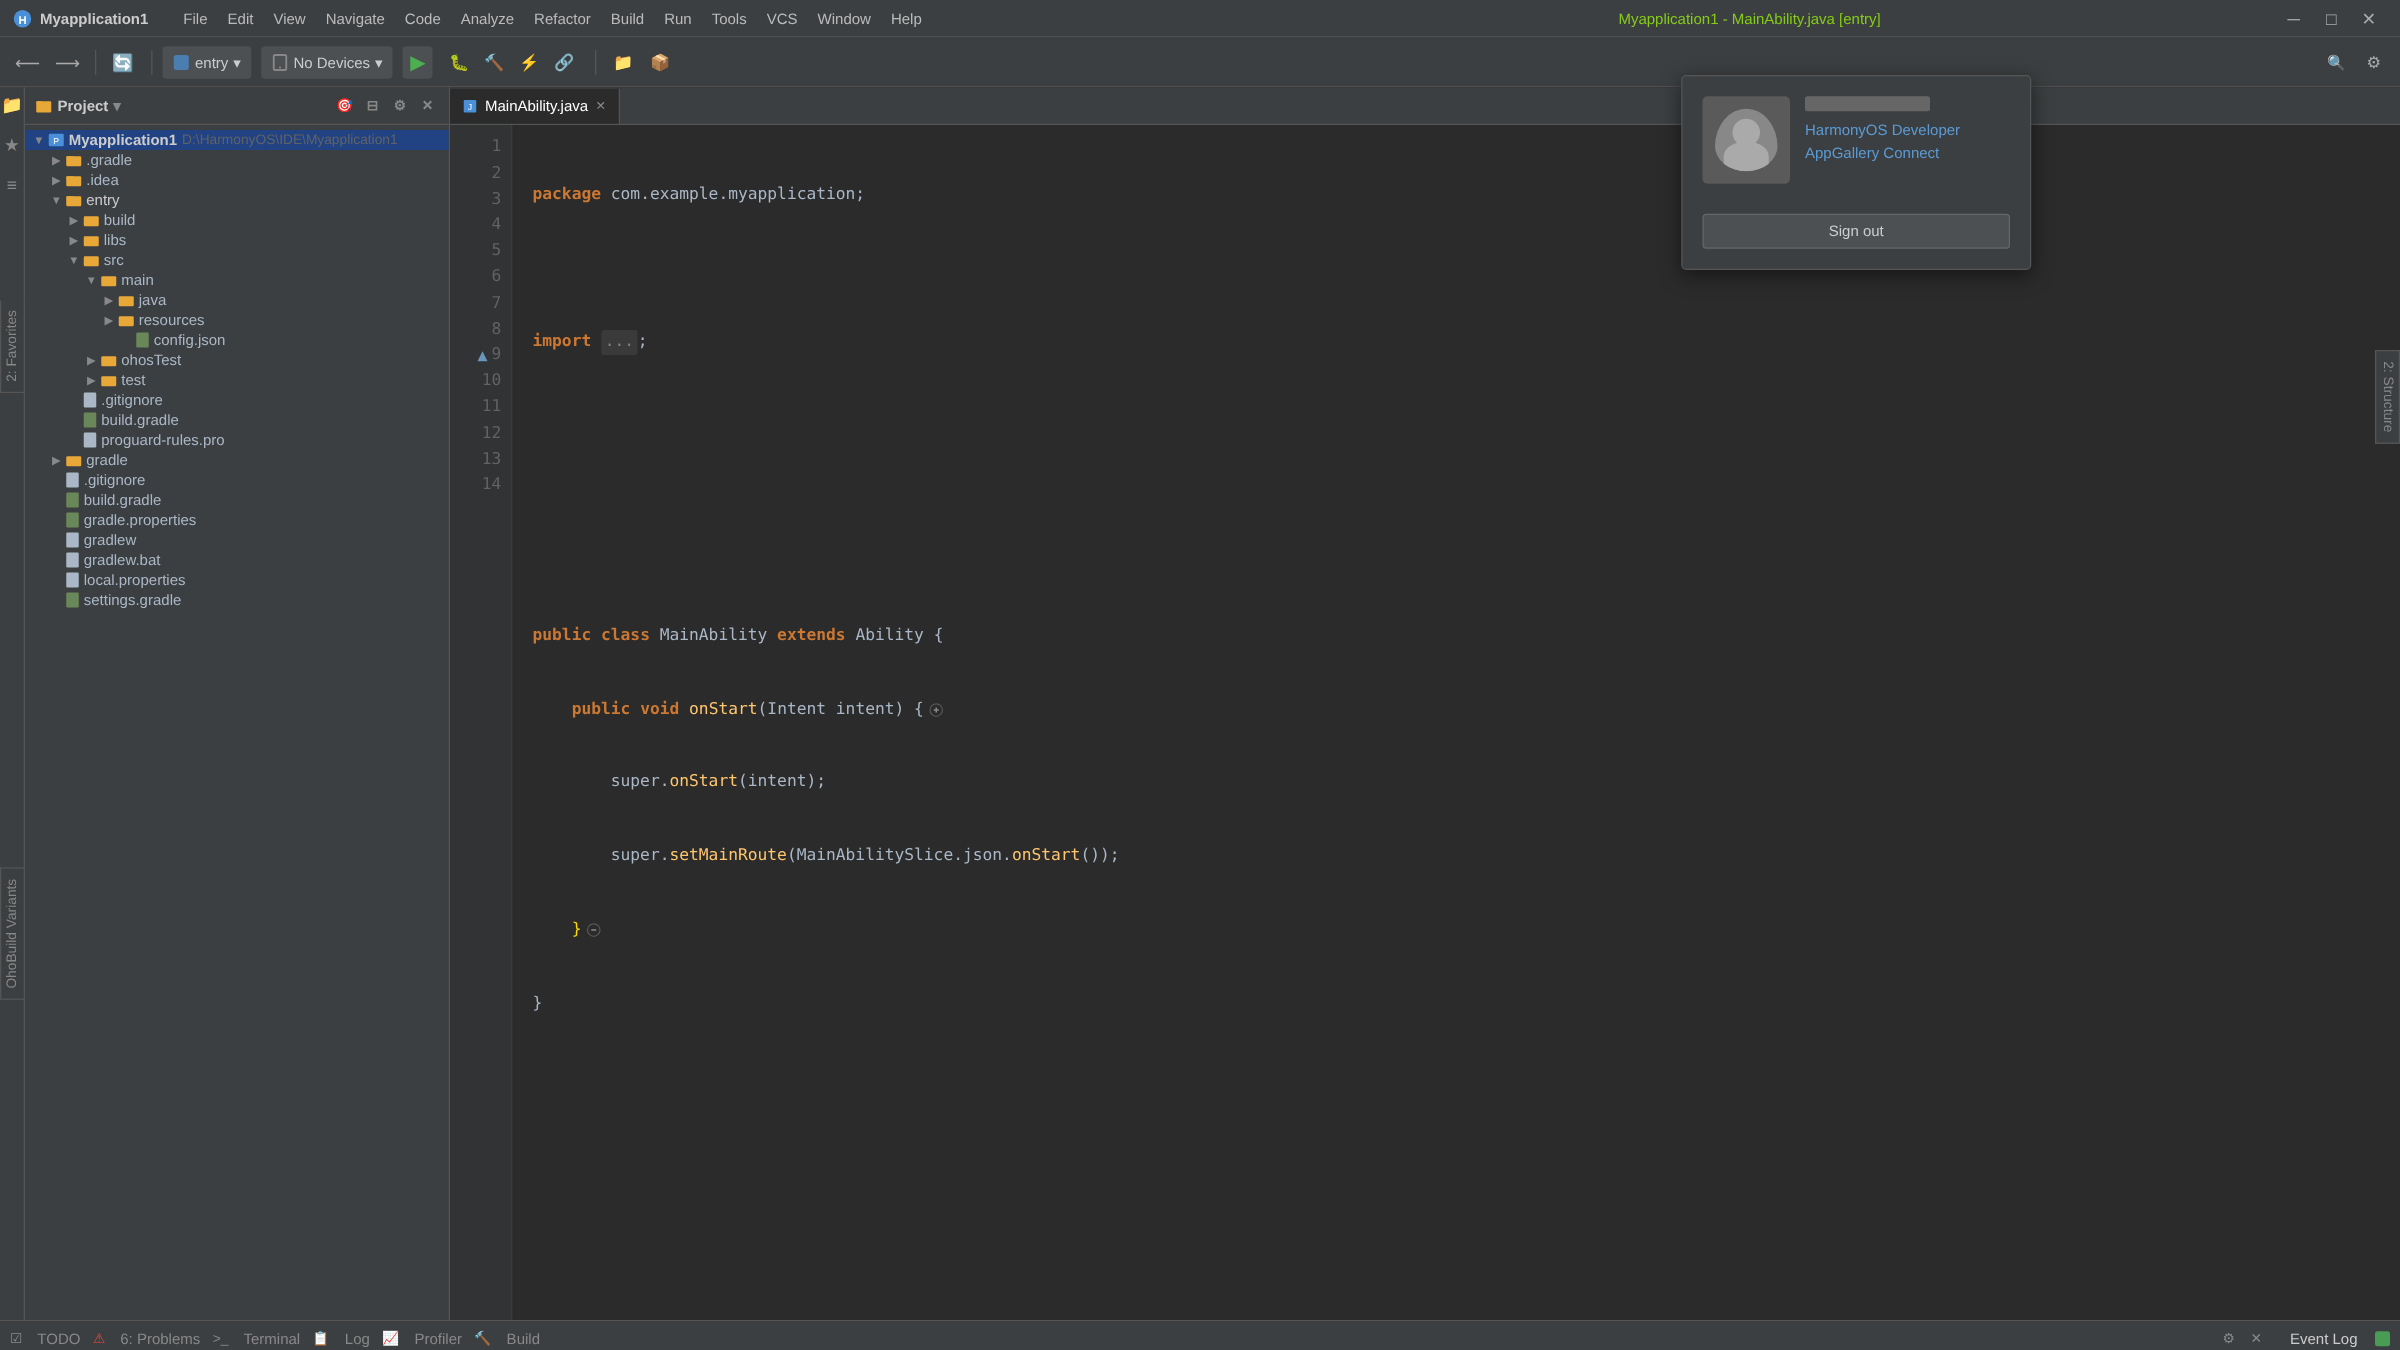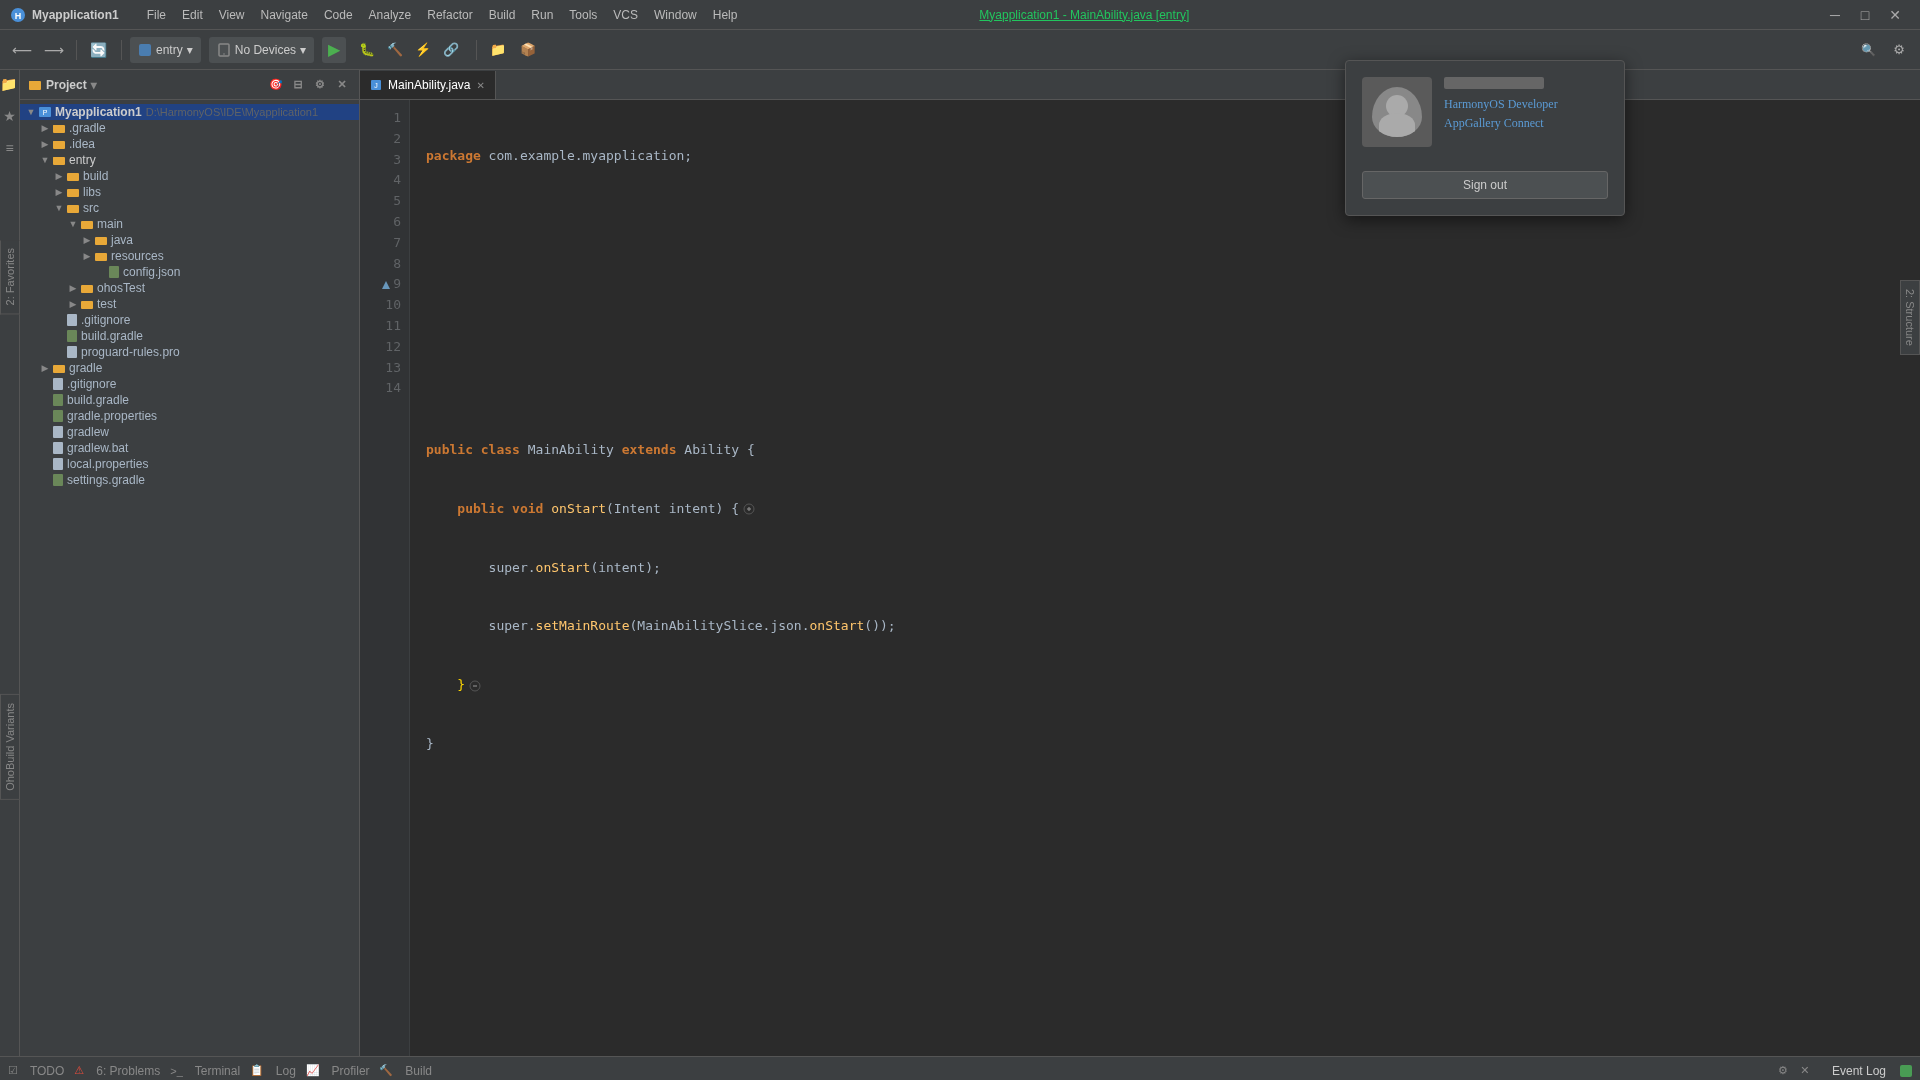--- a/index.html
+++ b/index.html
@@ -12,21 +12,21 @@
       display: flex;
       align-items: center;
       padding: 0 10px;
       border-bottom: 1px solid #555;
       user-select: none;
     }
     #menu-bar { display: flex; align-items: center; flex: 1; }
     .menu-item { padding: 0 8px; height: 30px; line-height: 30px; cursor: pointer; font-size: 12px; color: #bbb; }
     .window-controls { margin-left: auto; display: flex; }
     .win-btn { width: 30px; height: 30px; display: flex; align-items: center; justify-content: center; cursor: pointer; color: #aaa; font-size: 14px; }
-    .title-center { flex: 1; text-align: left; font-size: 12px; color: #22c55e; text-decoration: underline; }
+    .title-center { flex: 1; text-align: center; font-size: 12px; color: #84cc16; }
 
     
     #toolbar {
       height: 40px;
       background: #3c3f41;
       display: flex;
       align-items: center;
       padding: 0 8px;
       border-bottom: 1px solid #555;
       gap: 4px;
@@ -179,21 +179,21 @@
       bottom: 0; left: 50%; transform: translateX(-50%);
     }
     #profile-info { flex: 1; }
     .profile-name-bar {
       height: 12px;
       background: #666;
       border-radius: 2px;
       margin-bottom: 8px;
       width: 100px;
     }
-    .profile-link { display: block; color: #5b9bd5; font-size: 12px; cursor: pointer; margin-bottom: 4px; font-family: Liberation Serif, serif; }
+    .profile-link { display: block; color: #5b9bd5; font-size: 12px; cursor: pointer; margin-bottom: 4px; }
     #sign-out-btn {
       display: block;
       margin: 8px 16px 16px;
       padding: 6px 16px;
       background: #4c5052;
       border: 1px solid #666;
       border-radius: 3px;
       color: #ccc;
       font-size: 12px;
       cursor: pointer;
@@ -601,20 +601,26 @@
 
       <div id="code-area">
 
         <div class="code-line">
           <span class="kw">package</span>
           <span> com.example.myapplication;</span>
         </div>
 
         <div class="code-line">&nbsp;</div>
 
+        <div class="code-line">
+          <span class="kw">import</span>
+          <span> </span>
+          <span style="color:#808080;background:#3a3a3a;padding:0 3px;border-radius:2px;">...</span>
+          <span>;</span>
+        </div>
 
         <div class="code-line">&nbsp;</div>
 
         <div class="code-line">&nbsp;</div>
 
         <div class="code-line">&nbsp;</div>
 
         <div class="code-line">
           <span class="kw">public</span>
           <span> </span>

